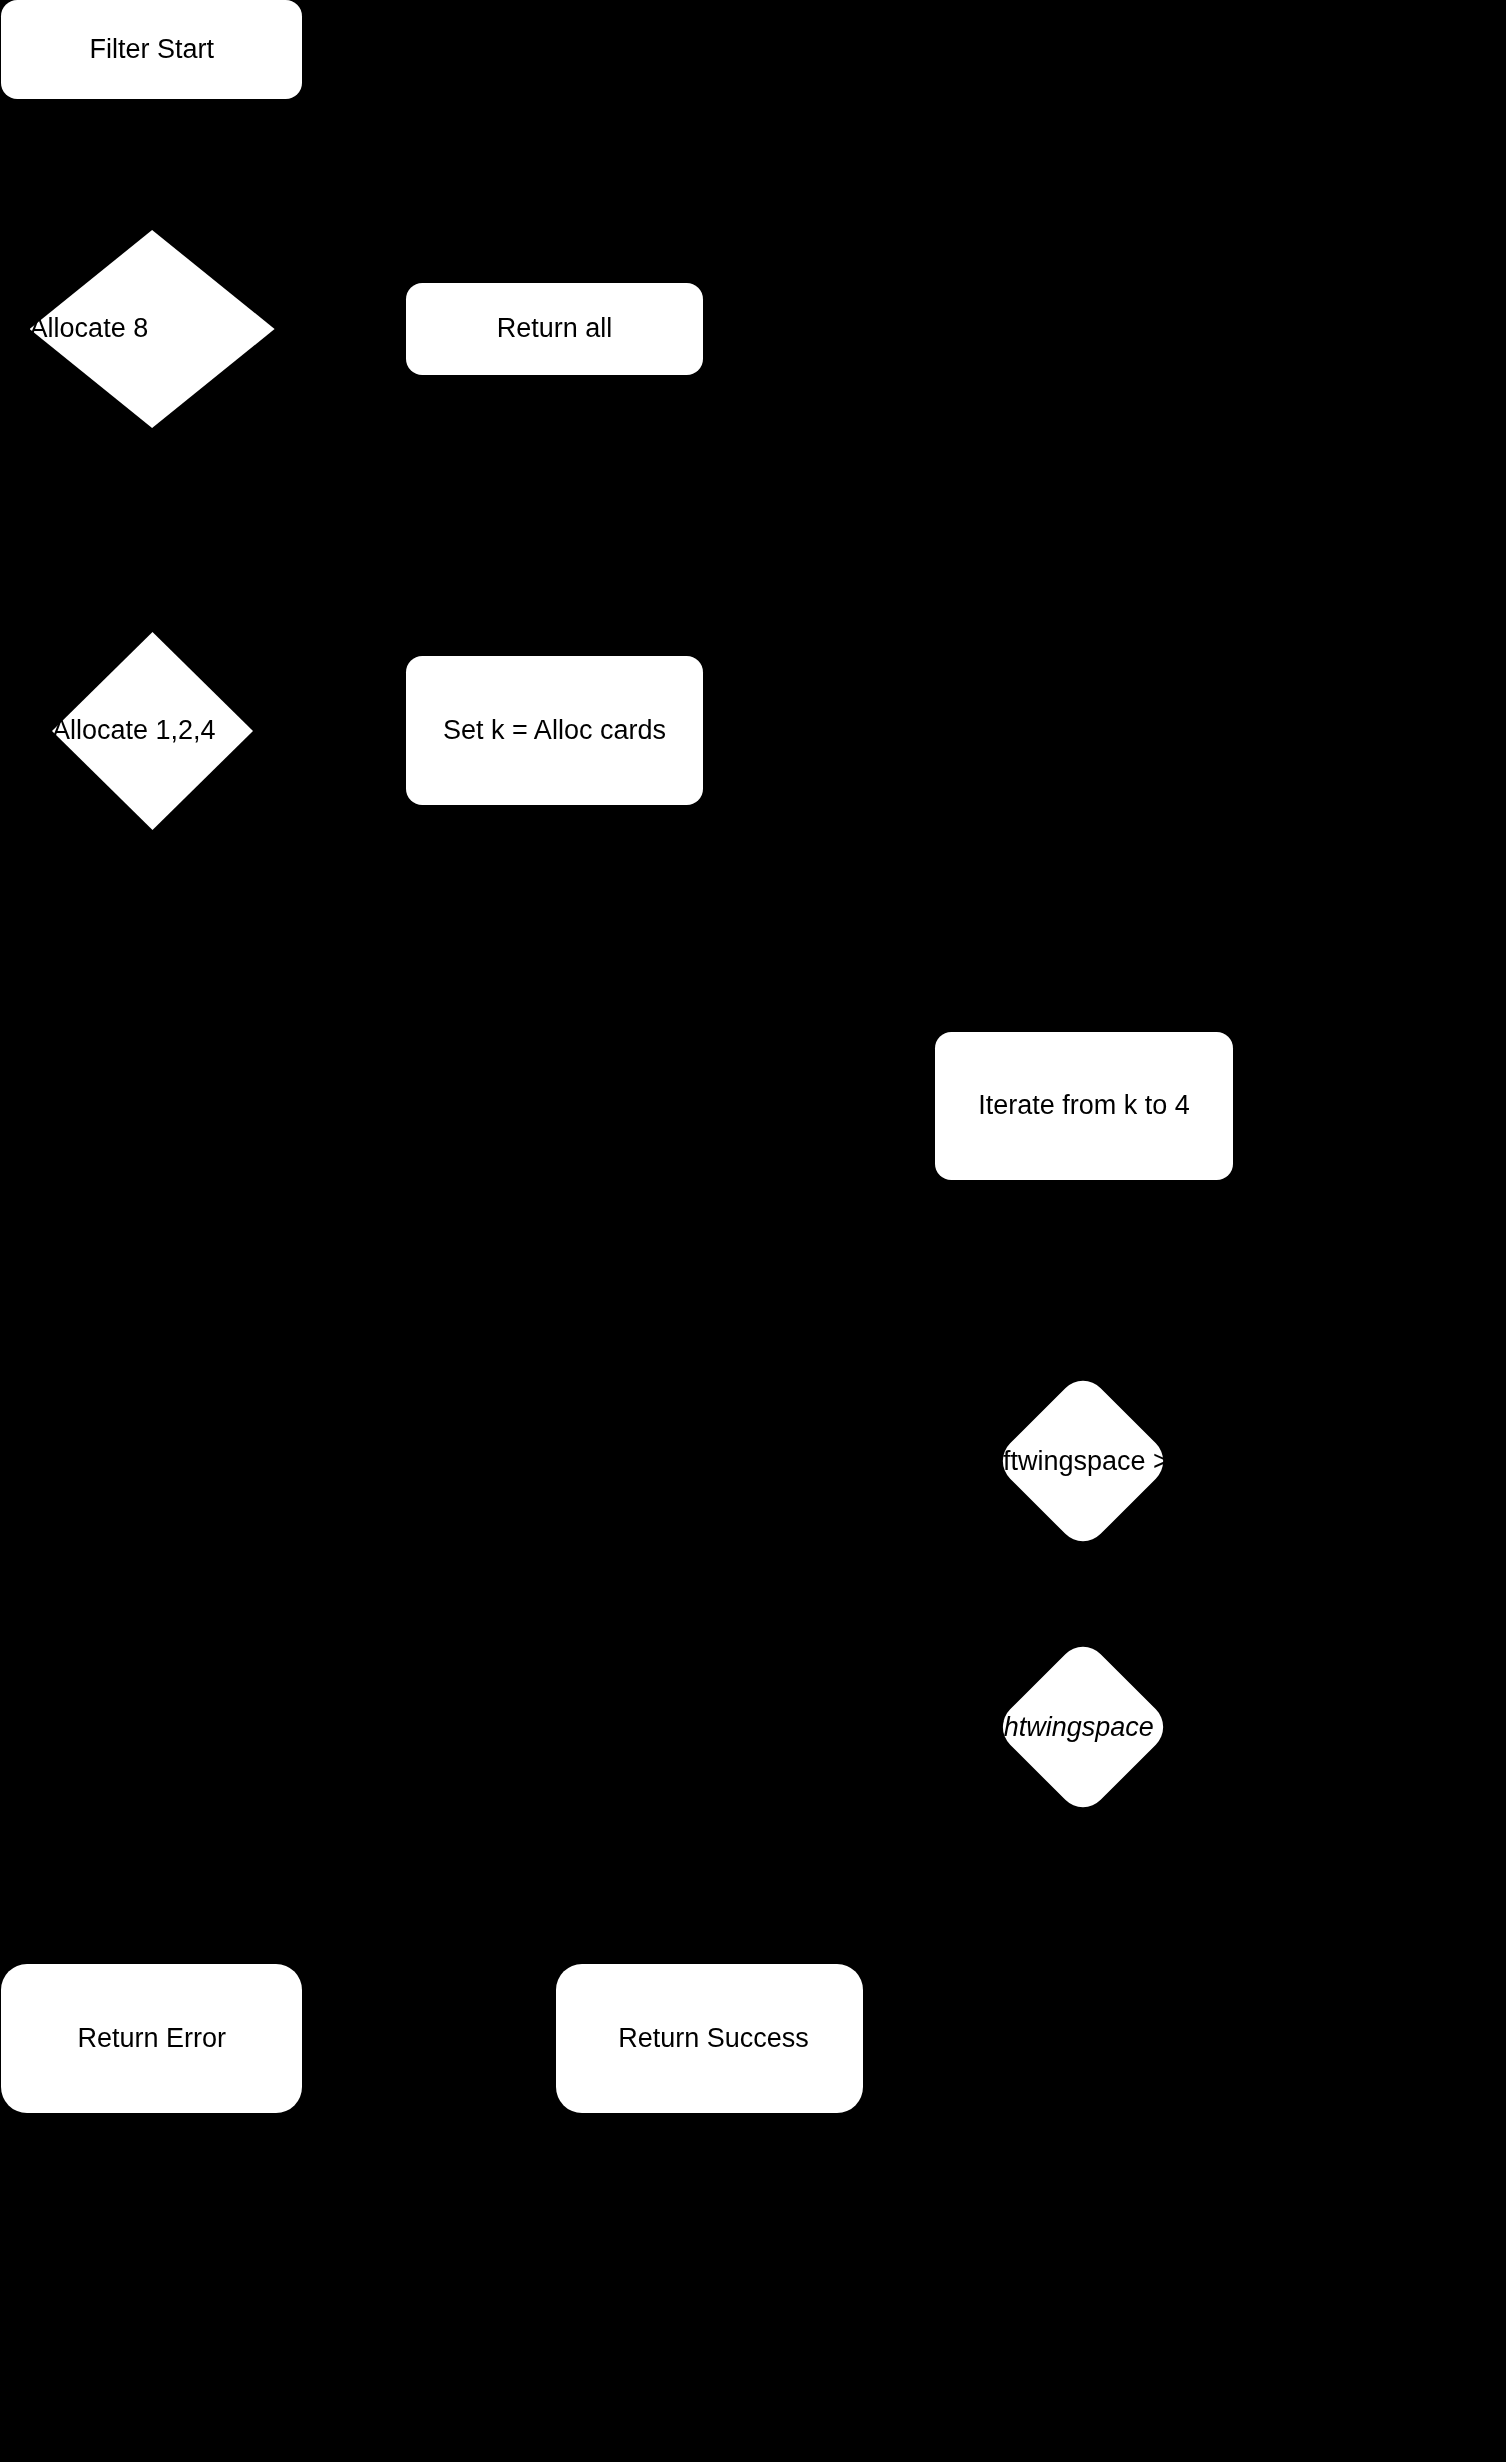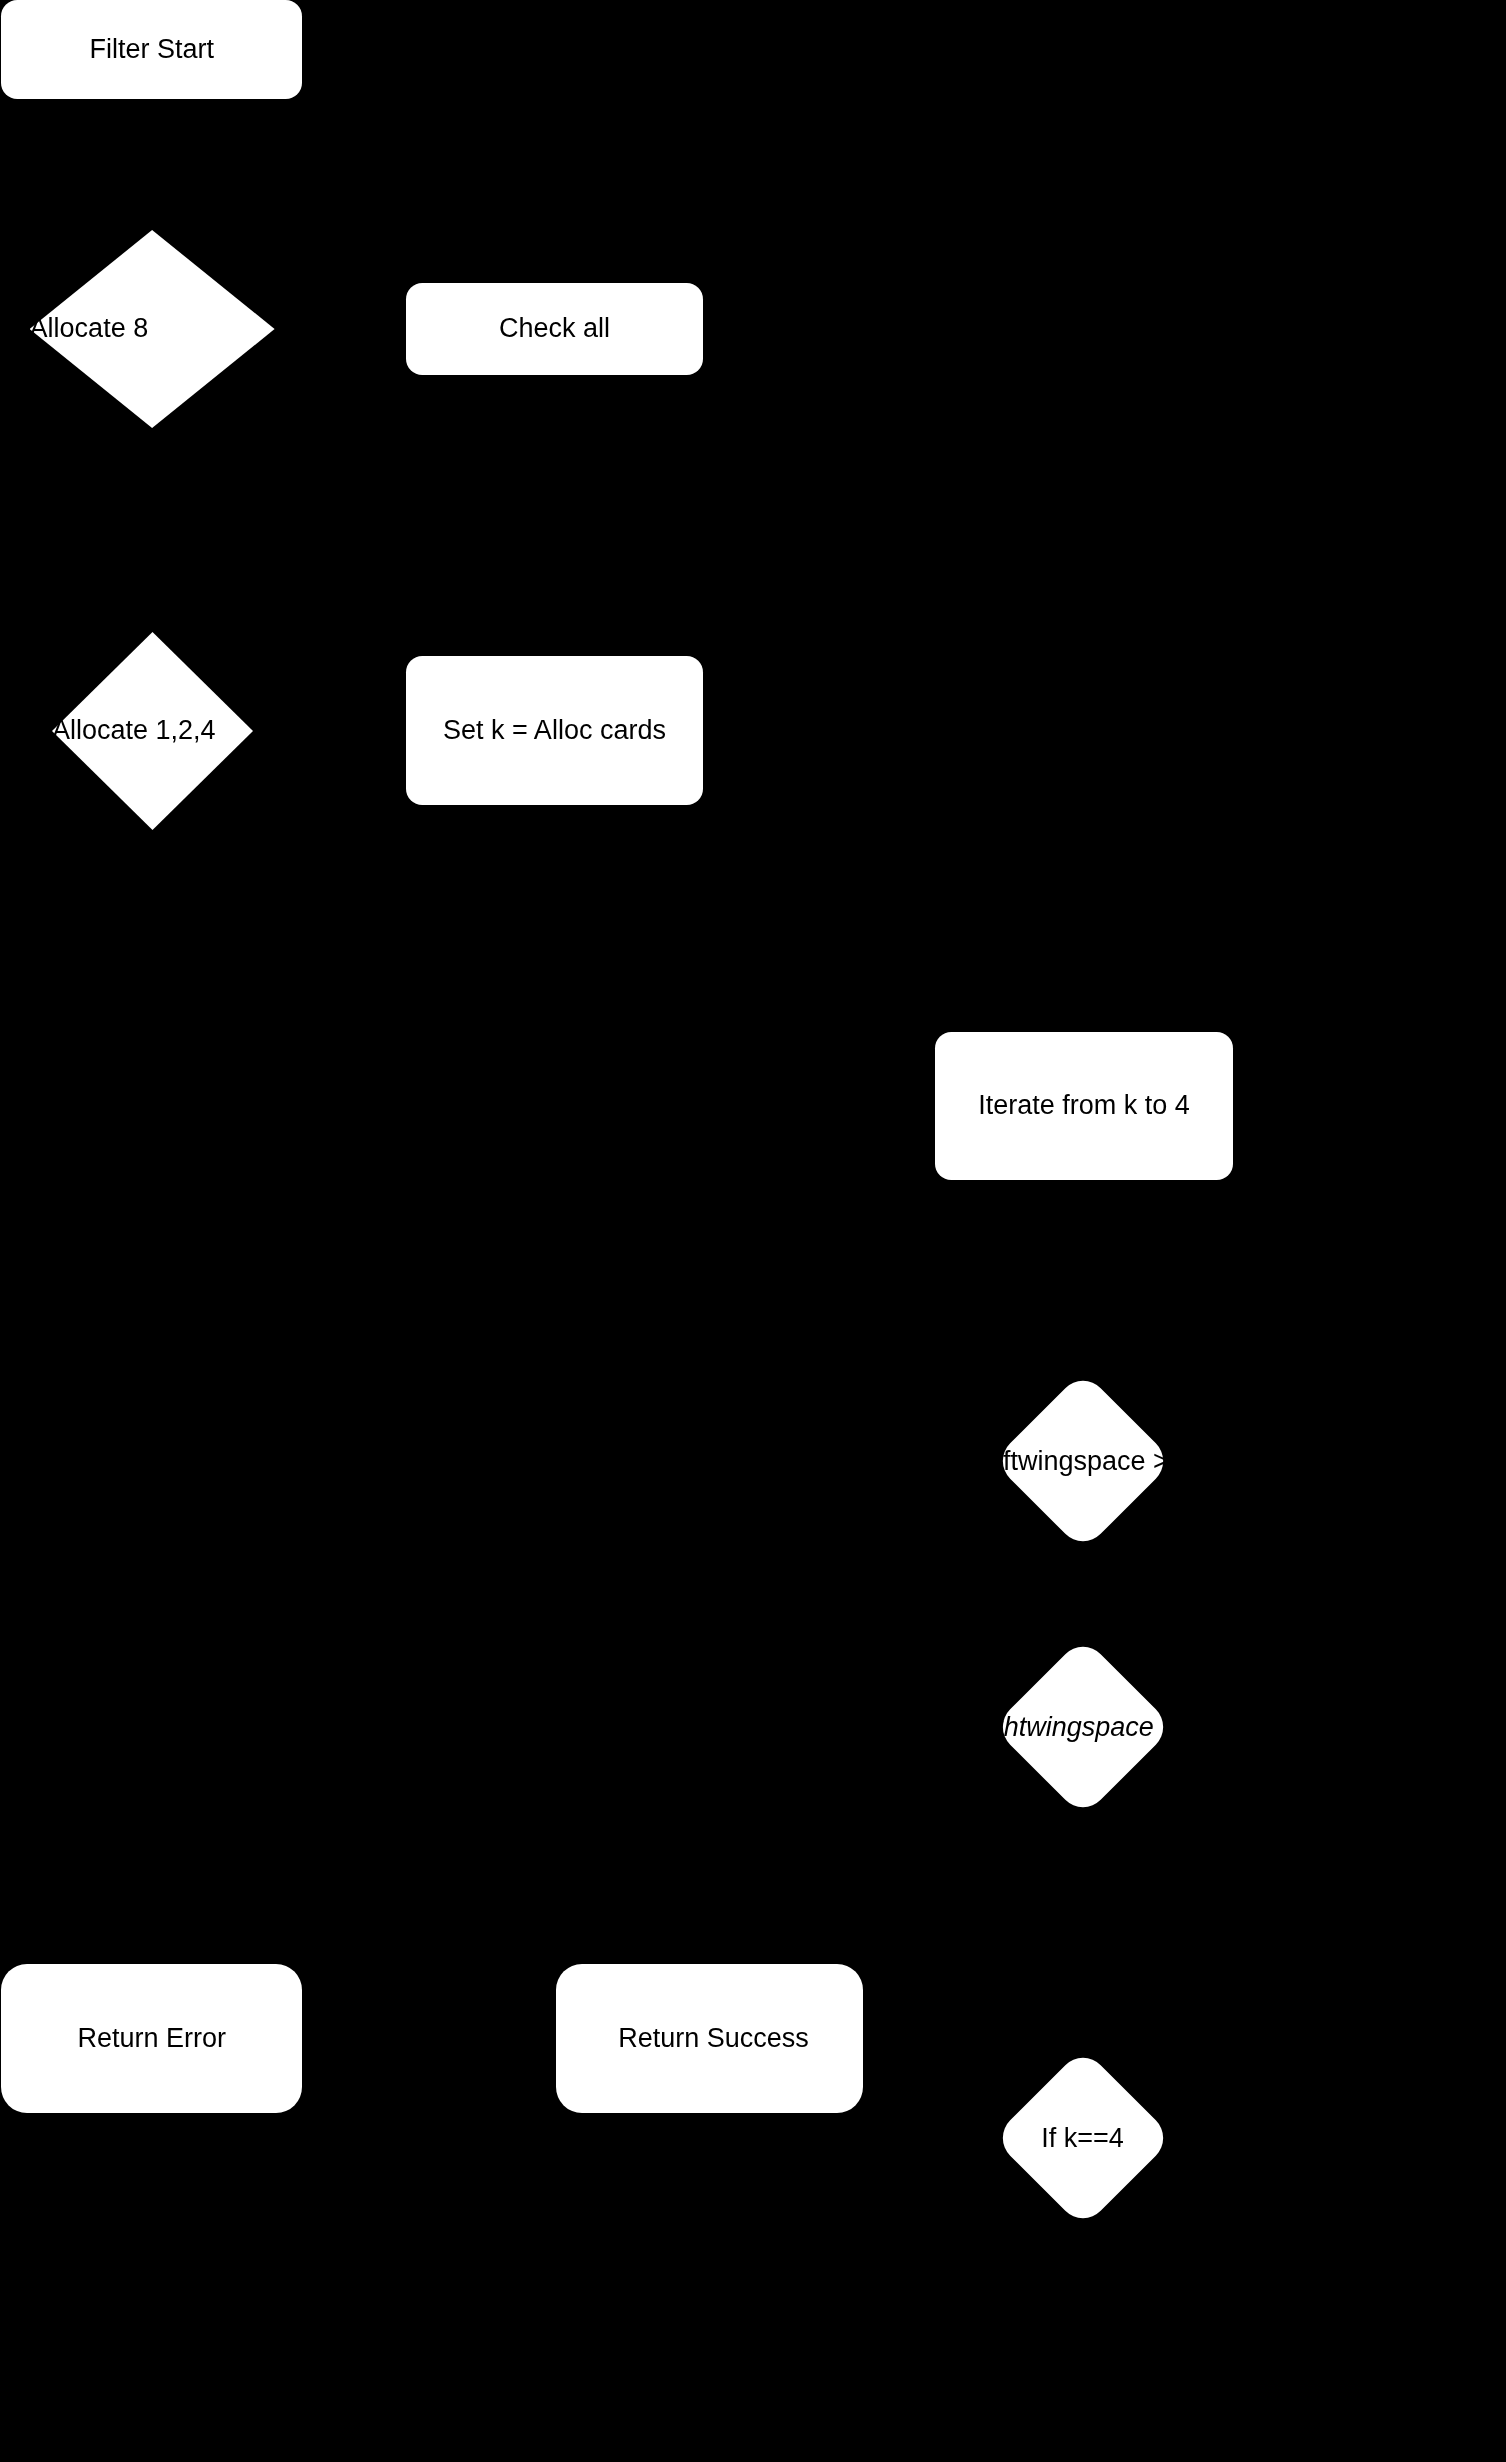--- a/index.html
+++ b/index.html
@@ -72,21 +72,21 @@
   <div class="rrect" style="left:1.3px; top:0px; width:301px; height:99px;">
     <span class="node-label">Filter Start</span>
   </div>
 
   <div class="diamond-wrap" style="left:29.6px; top:230px; width:245px; height:198px;">
     <div class="diamond-bg"></div>
     <span class="node-label">Allocate 8</span>
   </div>
 
   <div class="rrect" style="left:406px; top:283px; width:297px; height:92px;">
-    <span class="node-label">Check all</span>
+    <span class="node-label">Return all</span>
   </div>
 
   <div class="diamond-wrap" style="left:52px; top:632px; width:201px; height:198px;">
     <div class="diamond-bg"></div>
     <span class="node-label">Allocate 1,2,4</span>
   </div>
 
   <div class="rrect" style="left:406px; top:656px; width:297px; height:149px;">
     <span class="node-label">Set k = Alloc cards</span>
   </div>
@@ -112,21 +112,15 @@
   </div>
 
   <div class="rect" style="left:1.3px; top:1964px; width:301px; height:149px;">
     <span class="node-label">Return Error</span>
   </div>
 
   <div class="rect" style="left:556px; top:1964px; width:299px; height:149px;padding-left:8px;">
     <span class="node-label">Return Success</span>
   </div>
 
-  <div class="rdiamond-wrap" style="left:992px; top:2047px; width:181px; height:181px;">
-    <div class="rdiamond-bg"></div>
-    <div class="label-stack">
-      <span class="node-label">If k==4</span>
-    </div>
-  </div>
 
 </div>
 
 
 </body></html>

